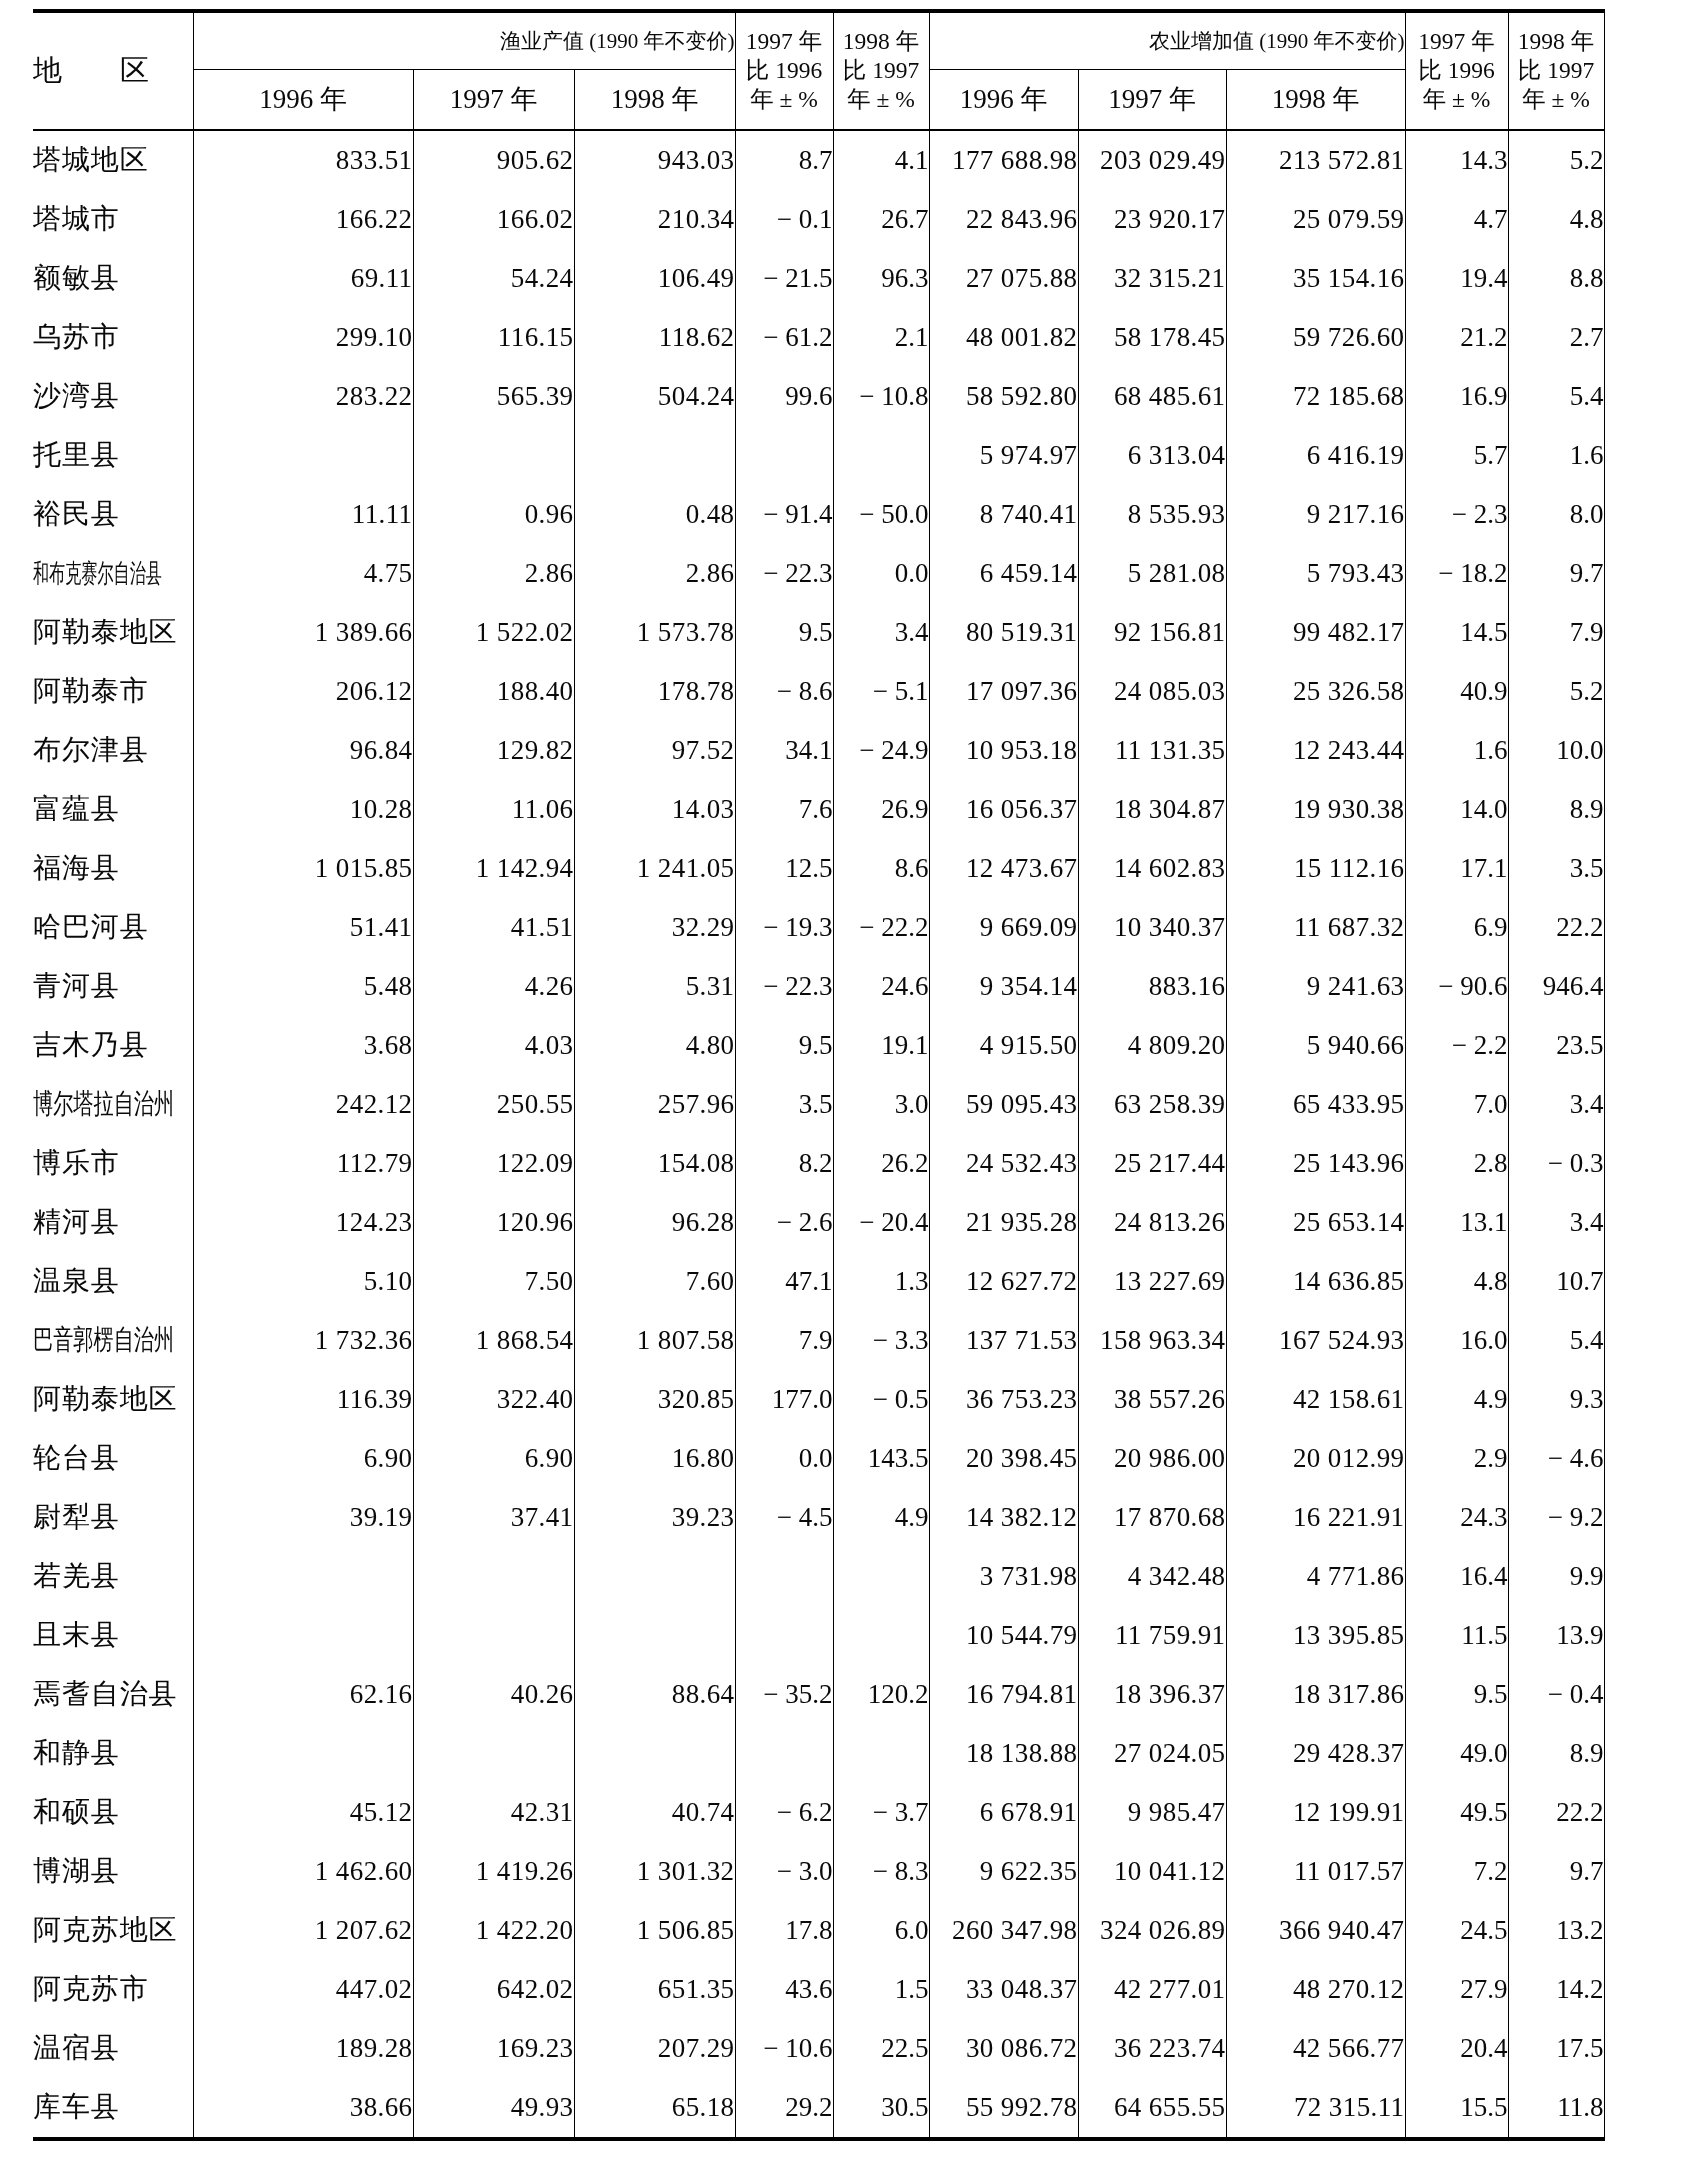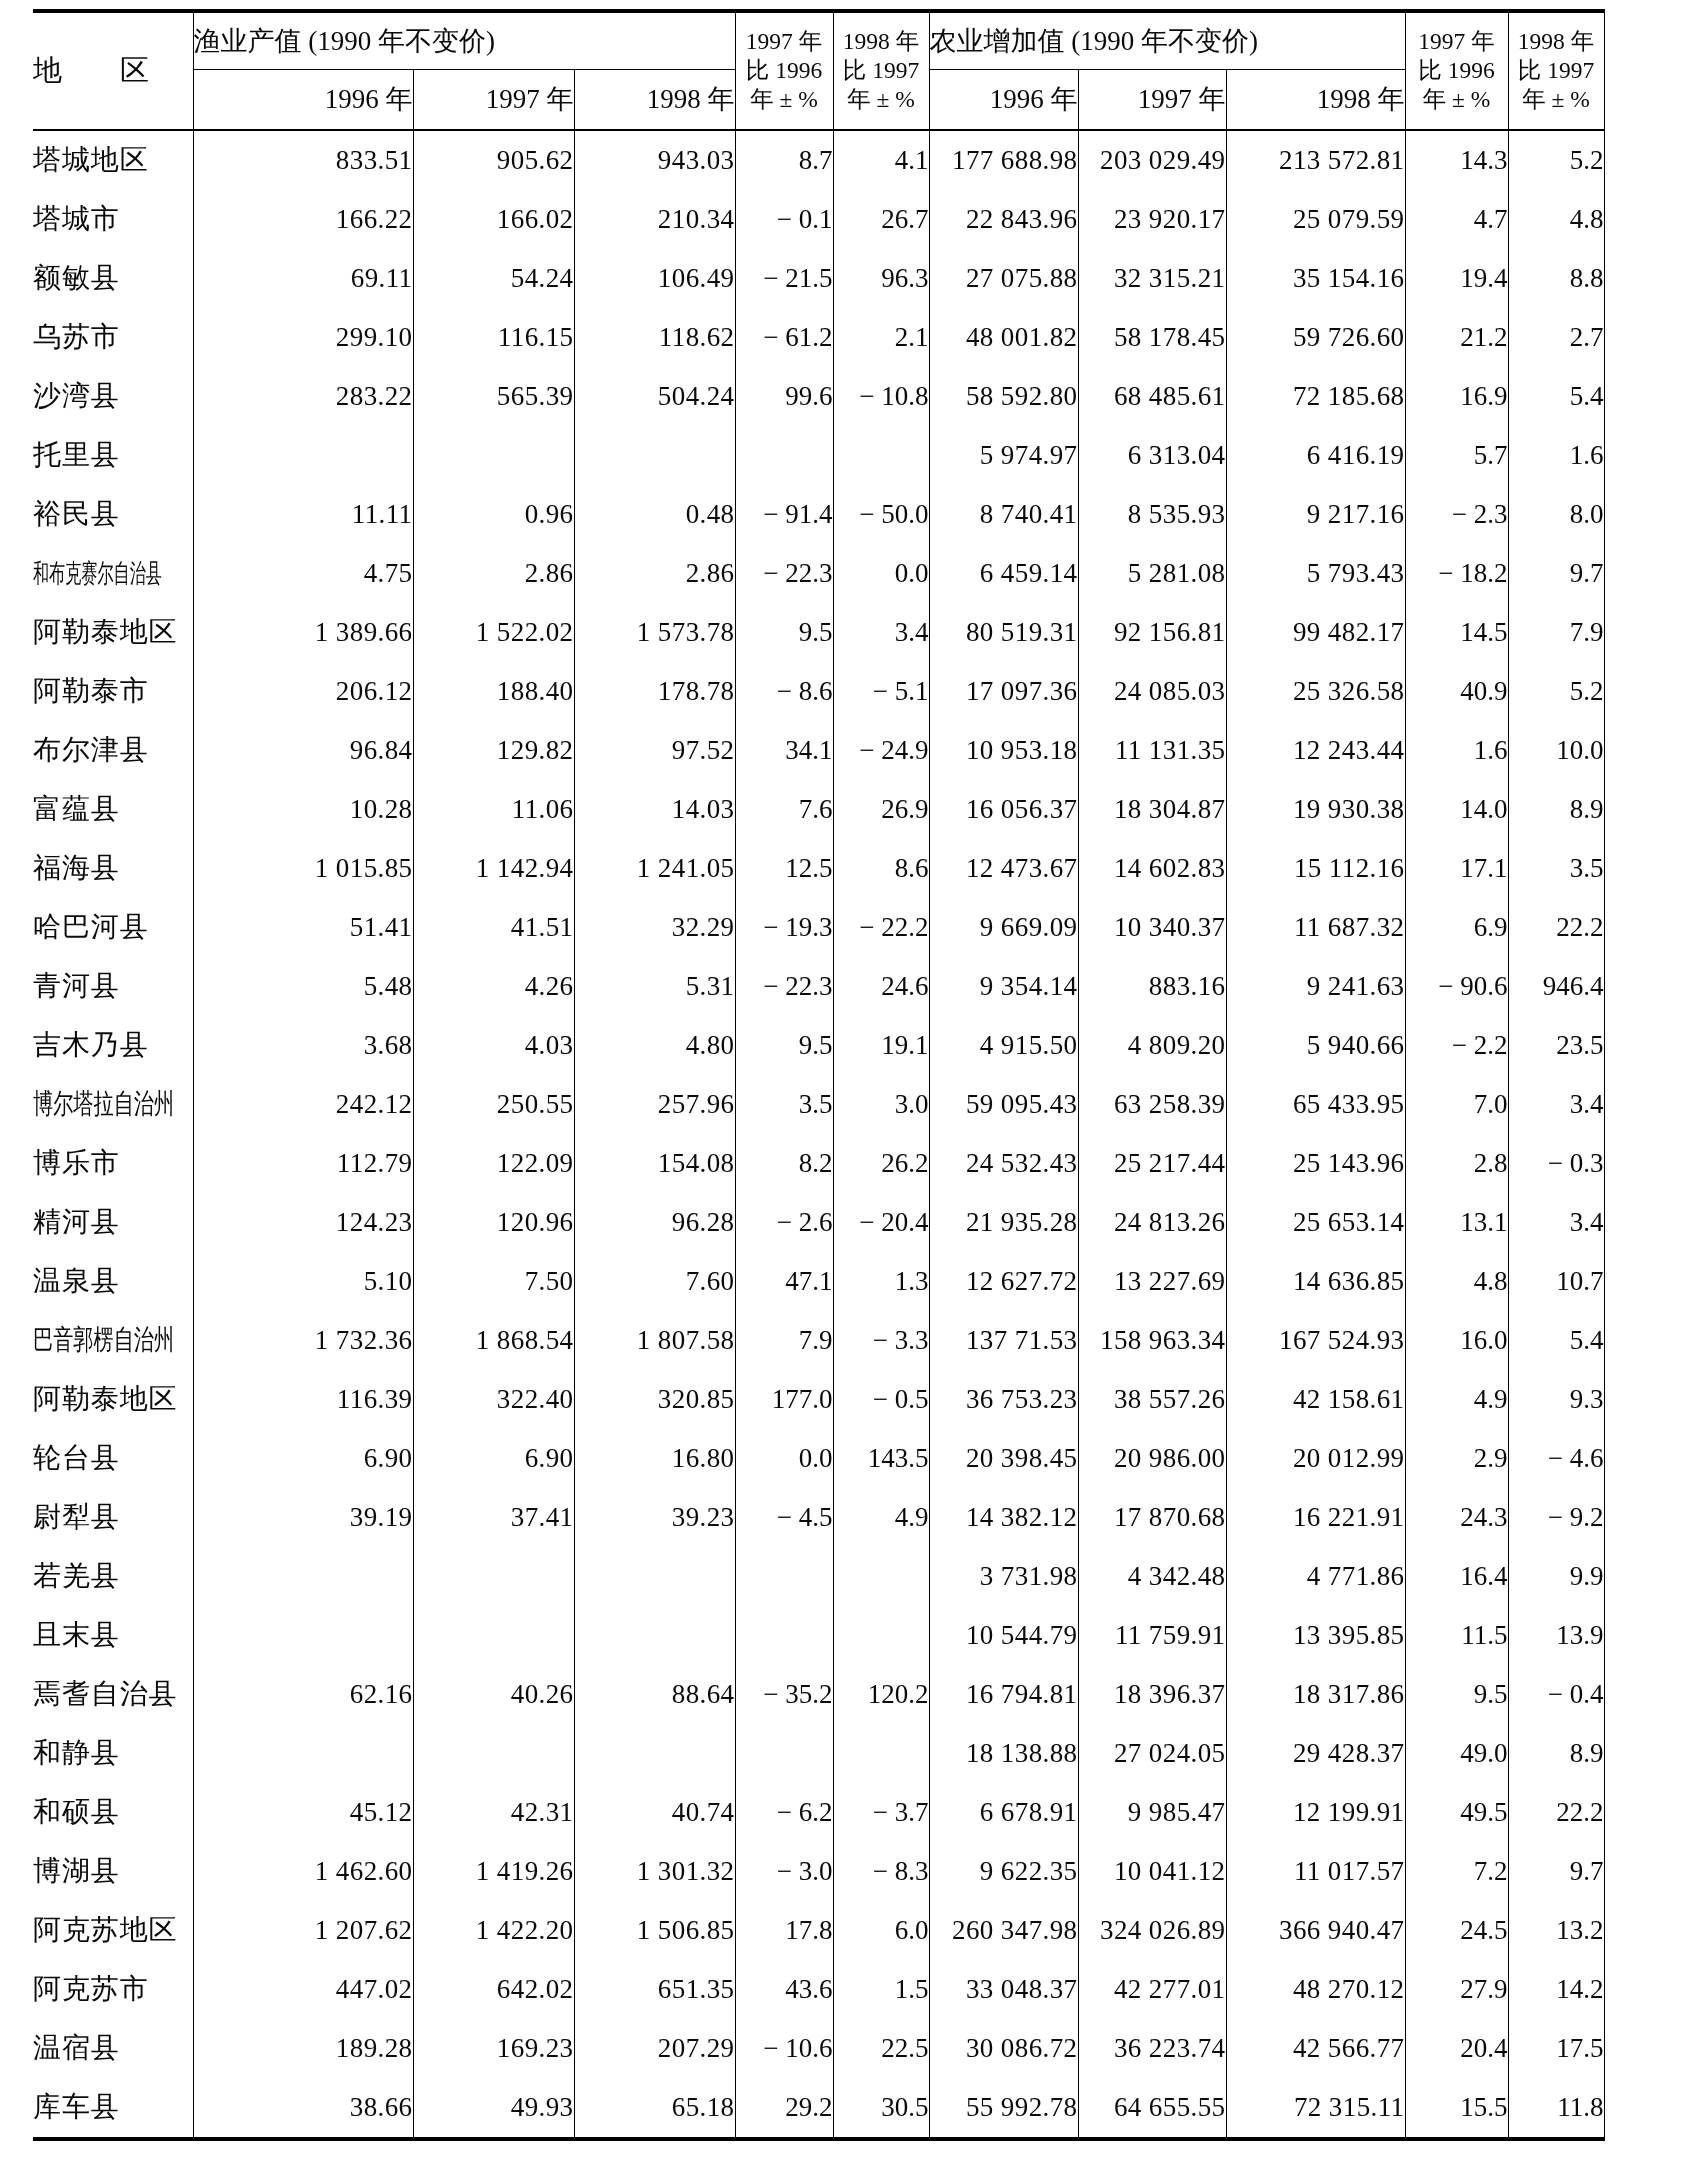--- a/index.html
+++ b/index.html
@@ -31,37 +31,37 @@
     border-right: 0.9px solid #000;
   }
   
   .region-h {
     font-size: 29px;
     text-align: left;
     border-bottom: 2.6px solid #000;
   }
   .group-h {
     height: 56px;
-    font-size: 27px;
-    text-align: left;
+    font-size: 21px;
+    text-align: right;
     border-bottom: 1.7px solid #000;
     white-space: nowrap;
   }
   .pct-h {
     font-size: 23.5px;
     line-height: 1.24;
     white-space: pre-line;
     text-align: center;
     vertical-align: middle;
     border-bottom: 2.6px solid #000;
   }
   .year-h {
     height: 59px;
     font-size: 27px;
-    text-align: right;
+    text-align: center;
     border-bottom: 2.6px solid #000;
   }
   
   tbody td {
     height: 59px;
     font-size: 27px;
     text-align: right;
     vertical-align: middle;
     letter-spacing: 0.4px;
   }

